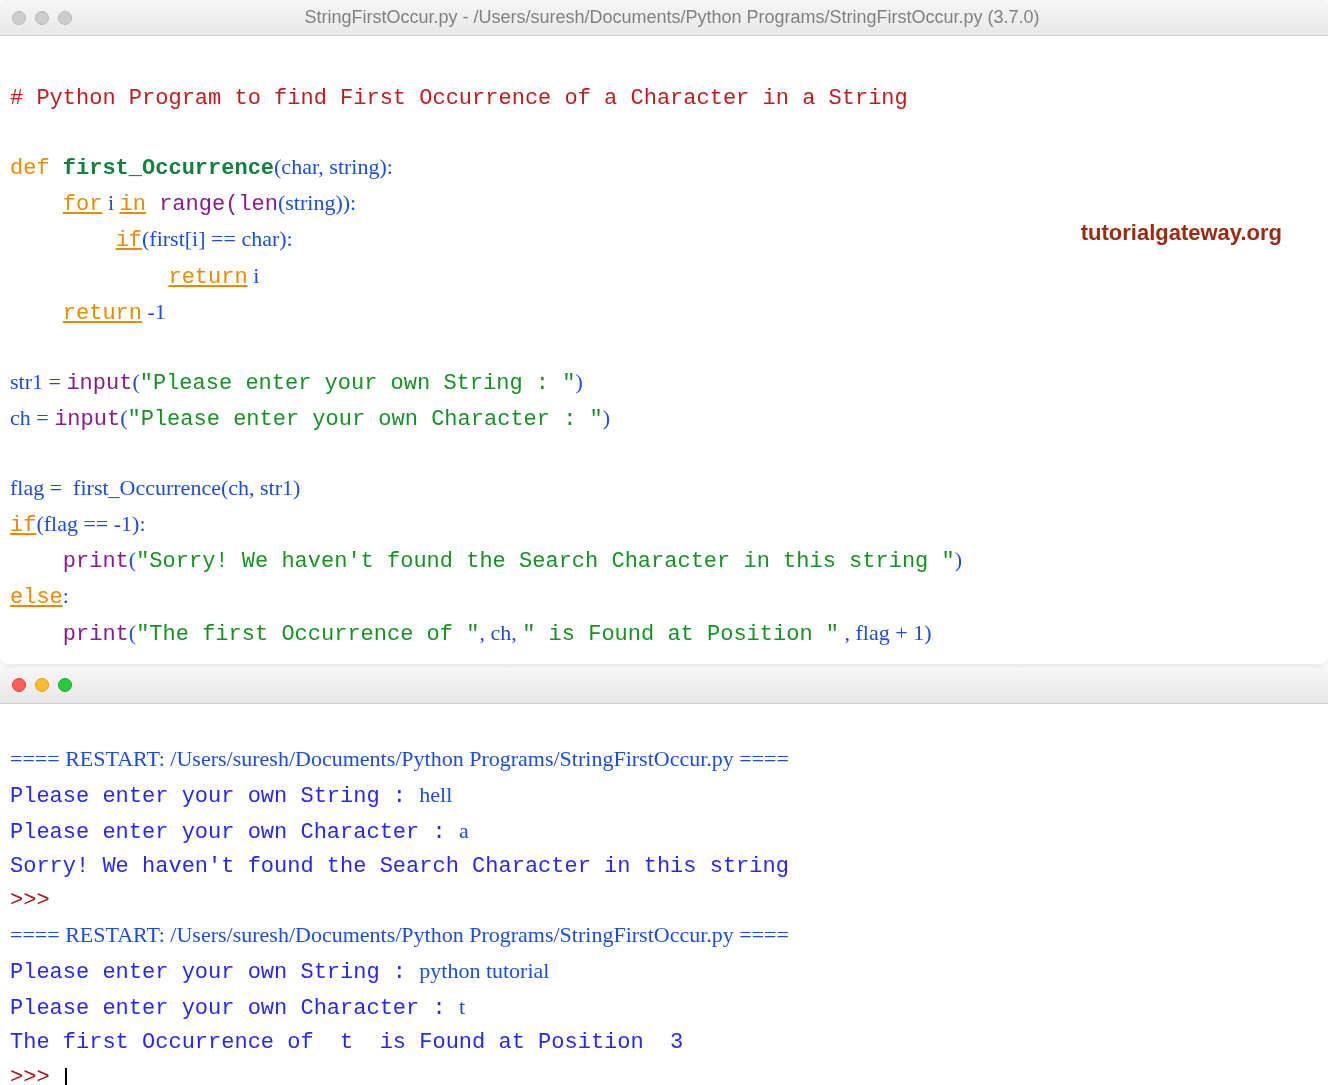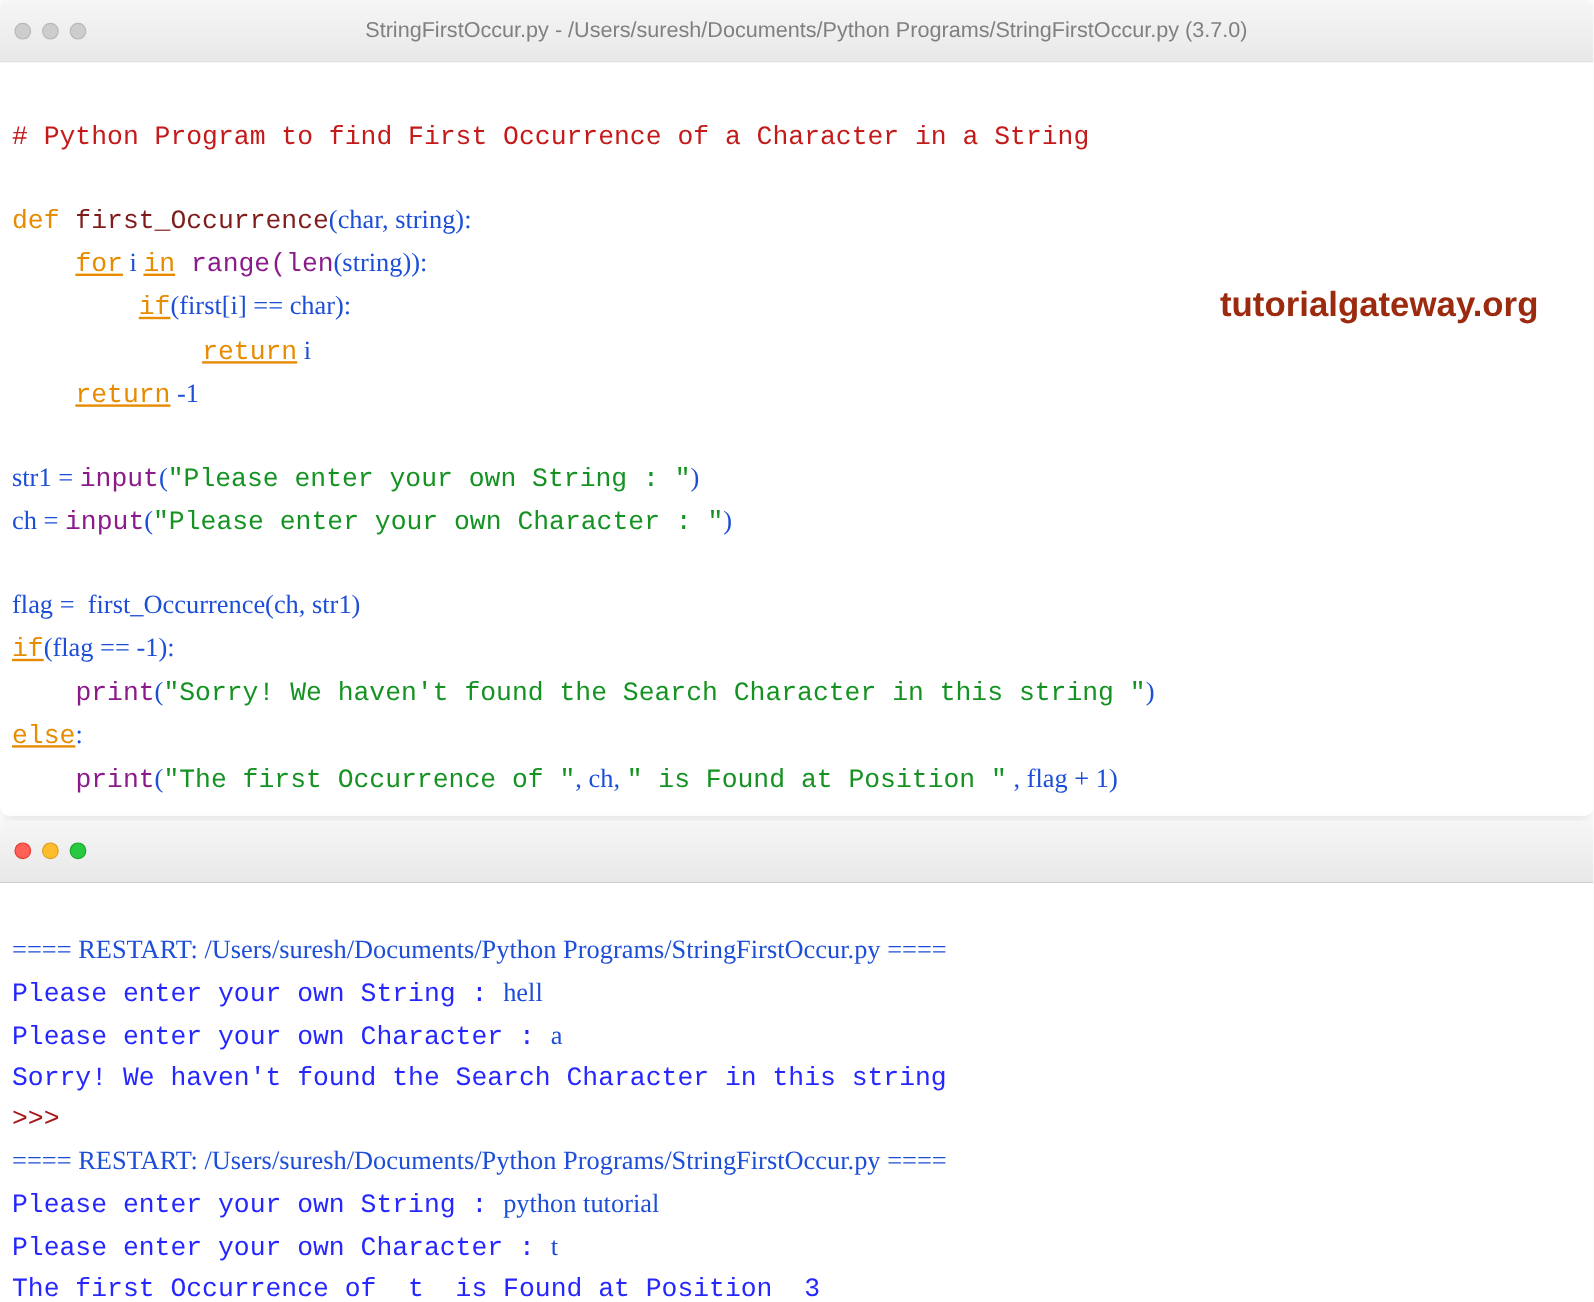--- a/index.html
+++ b/index.html
@@ -12,21 +12,21 @@
     }
     .window {
       background: #fff;
       border-radius: 8px;
       box-shadow: 0 2px 10px rgba(0,0,0,0.1);
       margin-bottom: 4px;
     }
     .titlebar {
       display: flex;
       align-items: center;
-      height: 52px;
+      height: 36px;
       background: linear-gradient(#f6f6f6, #e8e8e8);
       border-top-left-radius: 8px;
       border-top-right-radius: 8px;
       padding: 0 12px;
       border-bottom: 1px solid #d0d0d0;
     }
     .traffic-lights {
       display: flex;
       gap: 9px;
       align-items: center;
@@ -61,35 +61,35 @@
     .shell-body {
       padding: 4px 24px 0 10px;
       font-size: 22px;
       line-height: 1.55;
       color: #000;
       white-space: pre;
       position: relative;
     }
     .c-comment { color: #c41a1a; text-align: center; }
     .c-def     { color: #e78c00; }
-    .c-funcname{ color: #7f1d1d; }
+    .c-funcname{ color: #15803d; font-weight: bold; }
     .c-keyword { color: #e78c00; text-decoration: underline; }
     .c-builtin { color: #8b1a8b; }
     .c-string  { color: #159322; }
     .c-black   { color: #1d4ed8; font-family: Liberation Serif, serif; }
     .c-blue    { color: #2626ff; }
     .c-prompt  { color: #a81717; }
     .watermark {
       position: absolute;
       right: 46px;
       top: 180px;
       color: #9c2a0f;
       font-family: Verdana, Arial, sans-serif;
       font-weight: 700;
-      font-size: 29px;
+      font-size: 22px;
       margin-left: 48px;
     }
     .cursor {
       border-left: 2px solid #000;
       display: inline-block;
       height: 22px;
       vertical-align: text-bottom;
       margin-left: 2px;
     }
   </style>

